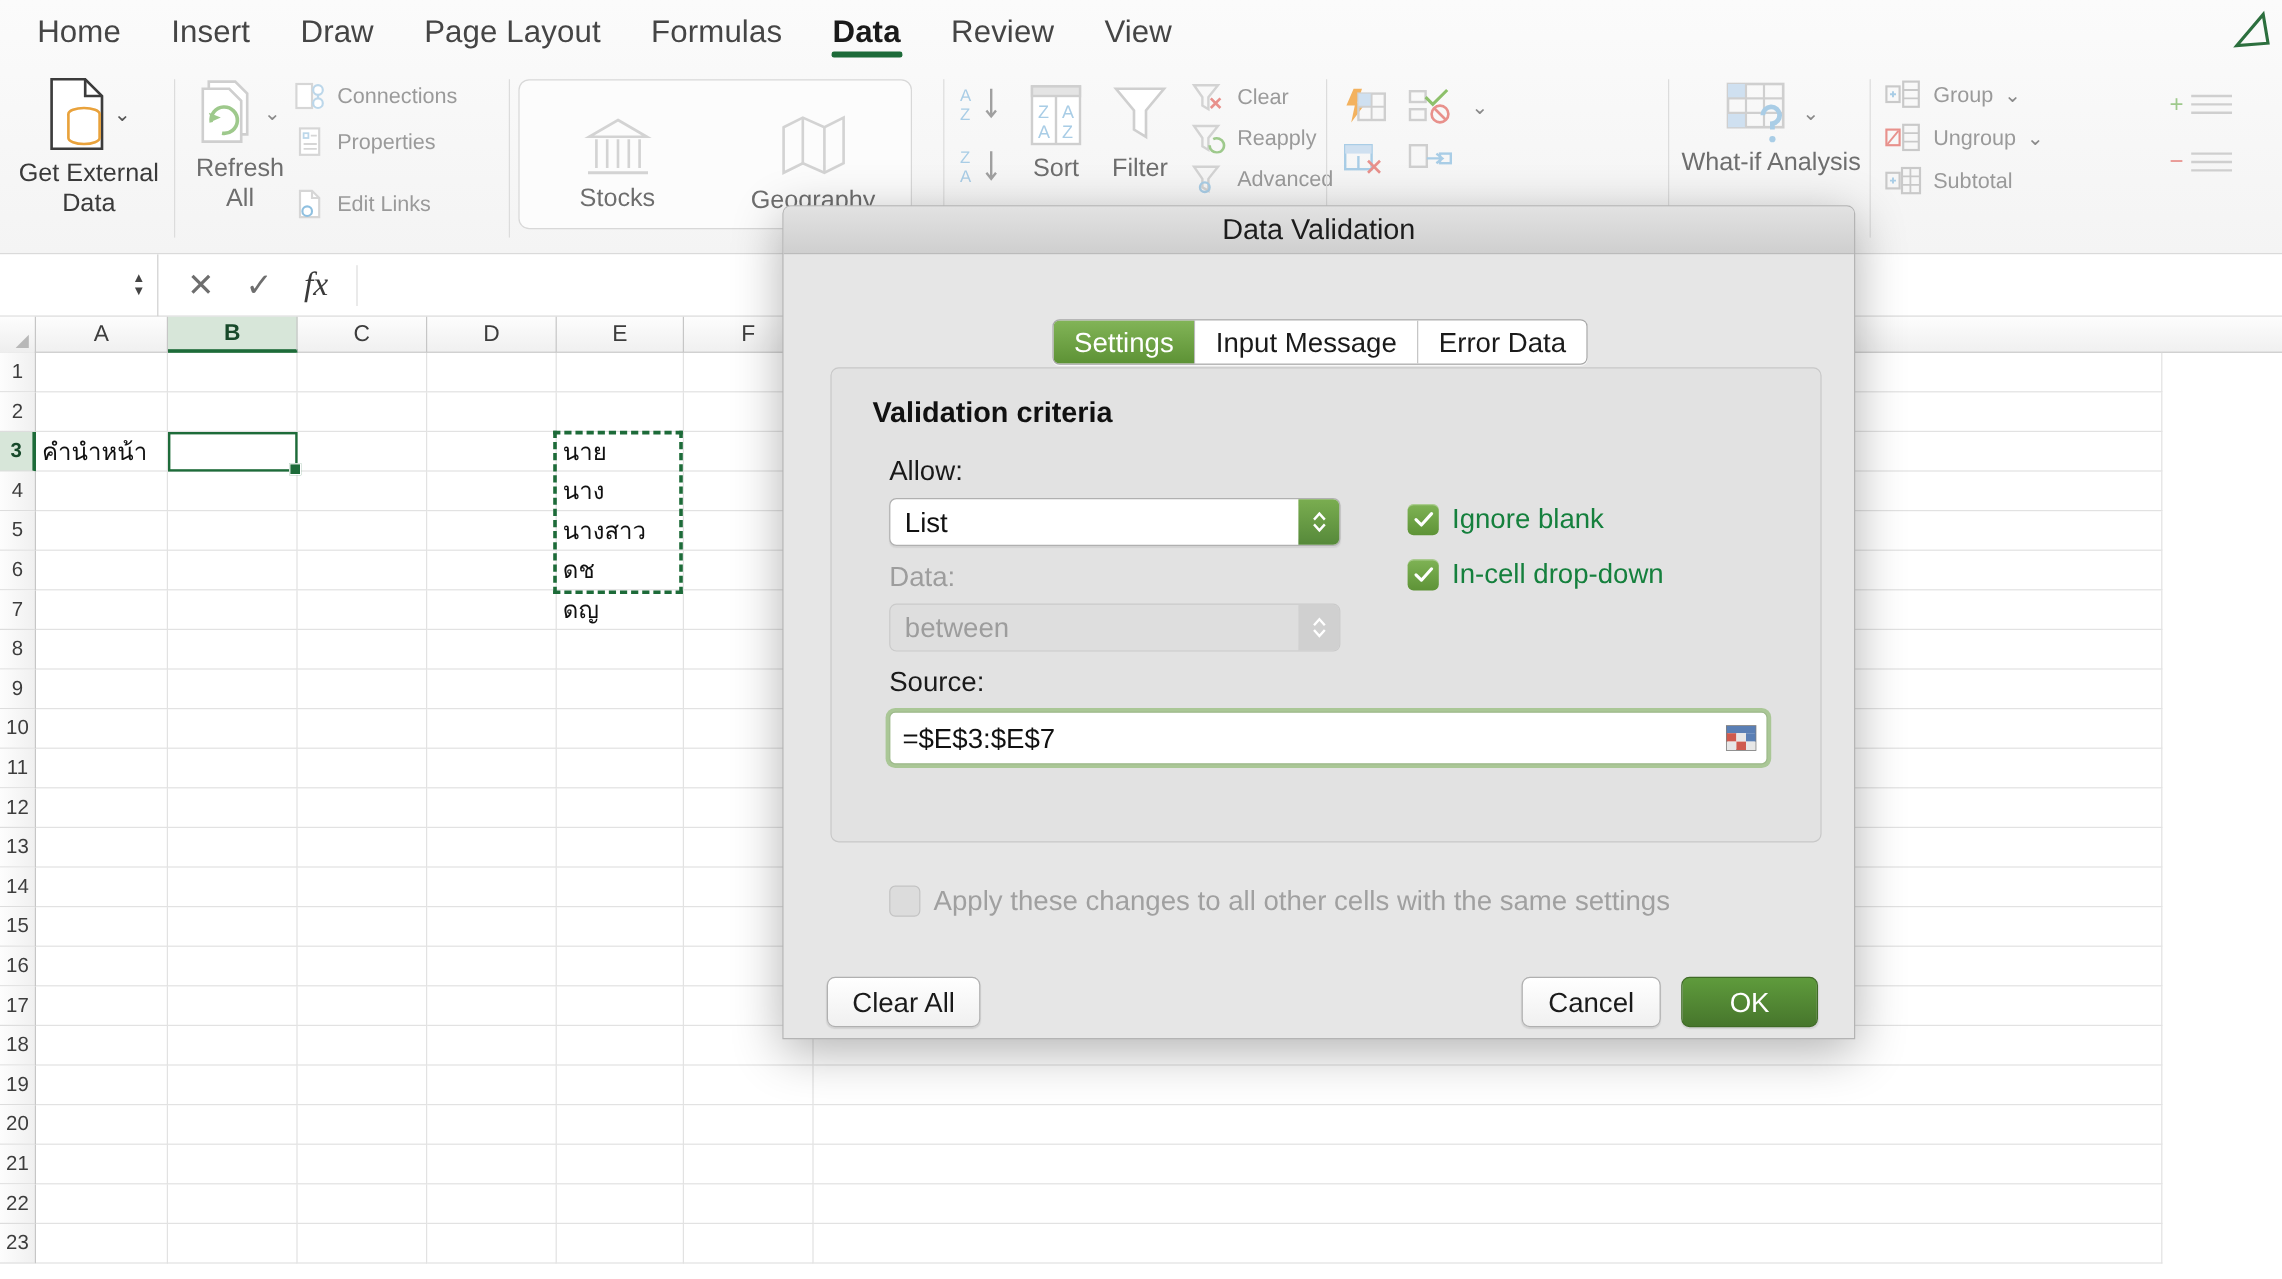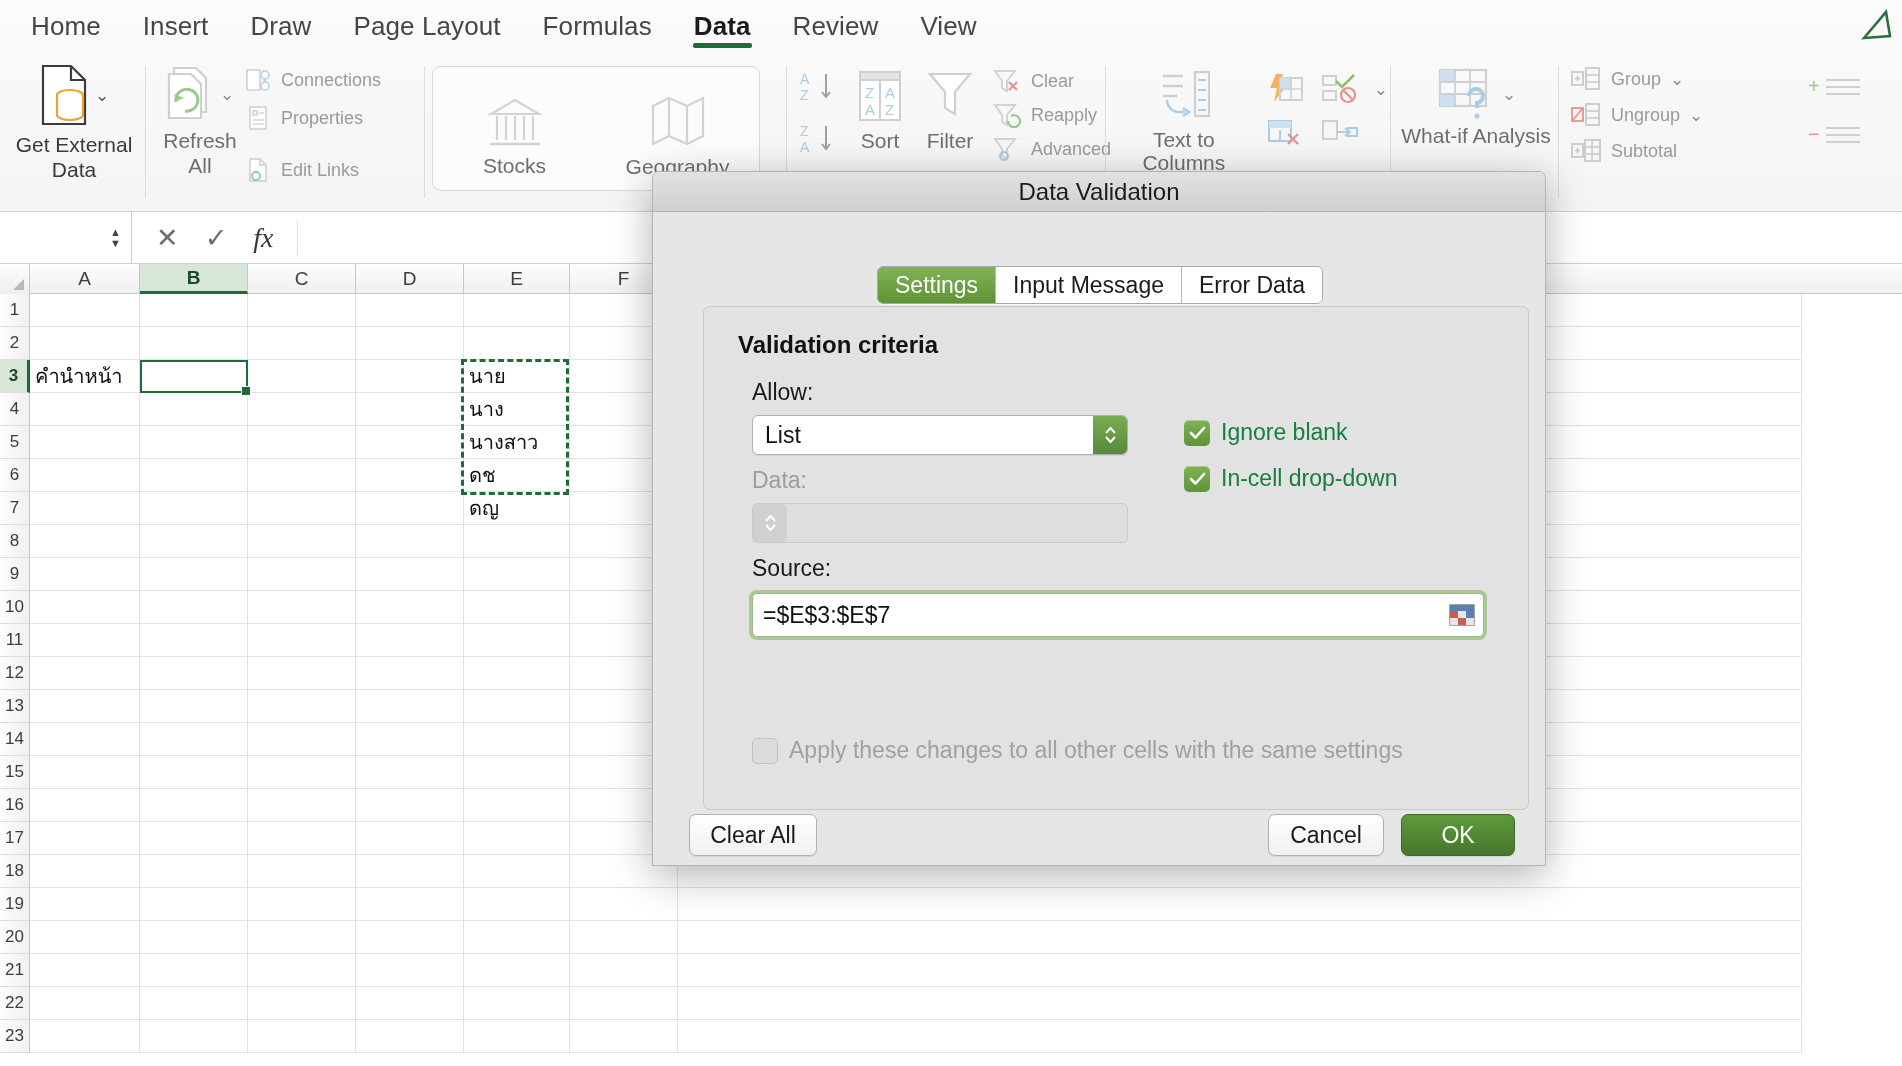--- a/index.html
+++ b/index.html
@@ -135,21 +135,21 @@
     display: flex; align-items: center; justify-content: center;
     padding: 0 17px; font-size: 23px; color: #1a1a1a;
     background: #ffffff; border-right: 1px solid #b9b9b9; cursor: default;
   }
   .seg:last-child { border-right: none; }
   .seg.active {
     background: linear-gradient(180deg,#82b457,#5d9235); color: #fff;
   }
 
   .panel {
-    position: absolute; left: 50px; top: 94px; width: 826px; height: 504px;
+    position: absolute; left: 39px; top: 94px; width: 826px; height: 396px;
     background: #e2e2e2; border: 1px solid #c8c8c8; border-radius: 7px;
   }
   .ptitle { position: absolute; left: 34px; top: 24px; font-size: 24px; font-weight: bold; color: #111; }
   .flabel { position: absolute; font-size: 23px; color: #1a1a1a; }
   .flabel.dis { color: #9d9d9d; }
 
   .mselect {
     position: absolute; height: 40px; background: #fff;
     border: 1px solid #b0b0b0; border-radius: 6px;
     display: flex; align-items: center; box-shadow: 0 1px 1px rgba(0,0,0,.07);
@@ -394,32 +394,20 @@
             </span>
             <span class="ritem-text">Advanced</span>
           </div>
         </div>
       </div>
     </div>
     <div class="rsep" style="left:1105px;"></div>
 
     <div class="rgroup" style="left:1118px; width:270px; padding-top:14px;">
       <div style="display:flex; align-items:flex-start; gap:16px;">
-        <div class="bigbtn">
-          <span>
-            <svg width="62" height="60" viewBox="0 0 62 60">
-              <path d="M10 10 h20 M10 20 h20 M10 30 h14" stroke="#cfcfcf" stroke-width="2.4"></path>
-              <path d="M14 34 a12 12 0 0 0 12 12 h6" fill="none" stroke="#a9cde6" stroke-width="2.4"></path>
-              <path d="M30 42 l6 4 l-6 4" fill="none" stroke="#a9cde6" stroke-width="2.4"></path>
-              <rect x="42" y="6" width="14" height="44" fill="none" stroke="#cfcfcf" stroke-width="2.2"></rect>
-              <path d="M45 14 h8 M45 24 h8 M45 34 h8 M45 44 h8" stroke="#a9cde6" stroke-width="2.2"></path>
-            </svg>
-          </span>
-          <div class="rlabel" style="margin-top:2px; line-height:23px;">Text to Columns</div>
-        </div>
         <div style="display:flex; flex-direction:column; gap:12px; padding-top:6px;">
           <div style="display:flex; align-items:center; gap:14px;">
             <span>
               <svg width="40" height="34" viewBox="0 0 40 34">
                 <path d="M10 2 L4 16 h7 l-3 14 L20 14 h-7 l4 -12 z" fill="#f3b25f"></path>
                 <rect x="14" y="6" width="22" height="22" fill="none" stroke="#cfcfcf" stroke-width="2"></rect>
                 <rect x="14" y="6" width="11" height="11" fill="#cfe0f0"></rect>
                 <path d="M14 17 h22 M25 6 v22" stroke="#cfcfcf" stroke-width="1.6"></path>
               </svg>
             </span>
@@ -837,20 +825,21 @@
         <span class="stepper">
           <svg width="15" height="20" viewBox="0 0 15 20">
               <path d="M3 8 L7.5 3 L12 8" fill="none" stroke="#fff" stroke-width="2"></path>
               <path d="M3 12 L7.5 17 L12 12" fill="none" stroke="#fff" stroke-width="2"></path>
             </svg>
         </span>
       </div>
 
       <div class="flabel dis" style="left:48px; top:160px;">Data:</div>
       <div class="mselect dis" style="left:48px; top:196px; width:376px;">
+        <span class="val">between</span>
         <span class="stepper">
           <svg width="15" height="20" viewBox="0 0 15 20">
               <path d="M3 8 L7.5 3 L12 8" fill="none" stroke="#fff" stroke-width="2"></path>
               <path d="M3 12 L7.5 17 L12 12" fill="none" stroke="#fff" stroke-width="2"></path>
             </svg>
         </span>
       </div>
 
       <div class="cbrow" style="left:480px; top:112px;">
         <span class="cbox">

